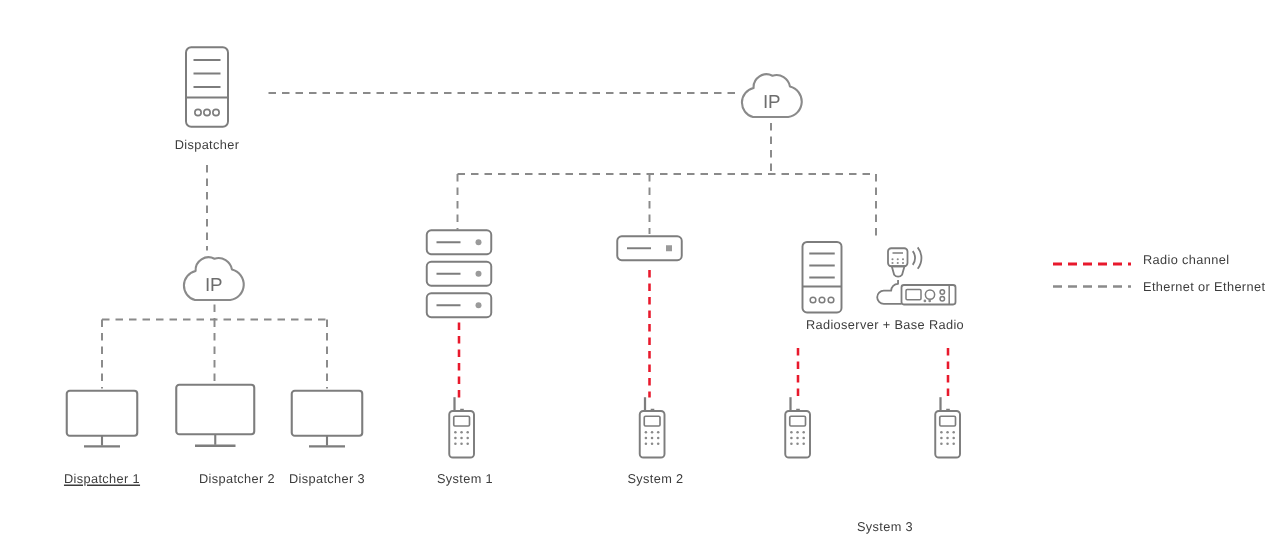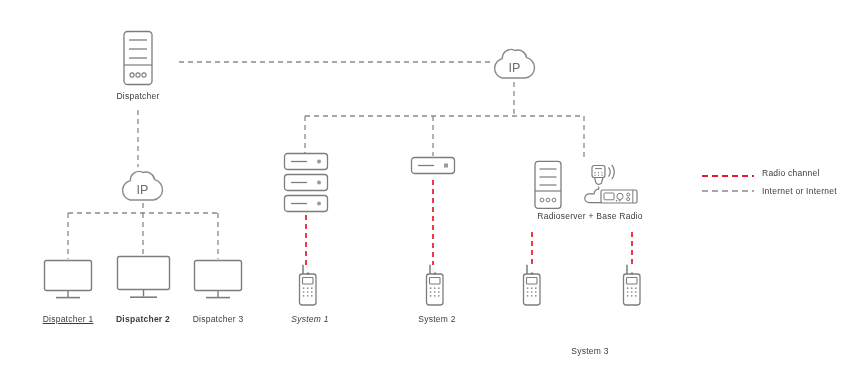--- a/index.html
+++ b/index.html
@@ -195,21 +195,21 @@
   </div>
   <div class="label" style="left:28px; top:314px; width:80px;text-decoration:underline;">Dispatcher 1</div>
 
   <div class="node" style="left:116px; top:255px;">
     <svg width="55" height="46" viewBox="0 0 55 46">
       <rect x="1.5" y="1.5" width="52" height="33" rx="2" ry="2" fill="none" stroke="#7d7d7d" stroke-width="1.4"></rect>
       <line x1="27.5" y1="34.5" x2="27.5" y2="41.5" stroke="#7d7d7d" stroke-width="1.4"></line>
       <line x1="14" y1="42.2" x2="41" y2="42.2" stroke="#7d7d7d" stroke-width="1.6"></line>
     </svg>
   </div>
-  <div class="label" style="left:103px; top:314px; width:80px;font-weight:bold;">Dispatcher 2</div>
+  <div class="label" style="left:118px; top:314px; width:80px;">Dispatcher 2</div>
 
   <div class="node" style="left:193px; top:259px;">
     <svg width="50" height="42" viewBox="0 0 50 42">
       <rect x="1.5" y="1.5" width="47" height="30" rx="2" ry="2" fill="none" stroke="#7d7d7d" stroke-width="1.4"></rect>
       <line x1="25" y1="31.5" x2="25" y2="38" stroke="#7d7d7d" stroke-width="1.4"></line>
       <line x1="13" y1="38.6" x2="37" y2="38.6" stroke="#7d7d7d" stroke-width="1.6"></line>
     </svg>
   </div>
   <div class="label" style="left:178px; top:314px; width:80px;">Dispatcher 3</div>
 
@@ -227,21 +227,21 @@
           <circle cx="17.8" cy="24.2" r="0.85"></circle>
         <circle cx="9.6" cy="28" r="0.85"></circle>
           <circle cx="13.7" cy="28" r="0.85"></circle>
           <circle cx="17.8" cy="28" r="0.85"></circle>
         <circle cx="9.6" cy="31.8" r="0.85"></circle>
           <circle cx="13.7" cy="31.8" r="0.85"></circle>
           <circle cx="17.8" cy="31.8" r="0.85"></circle>
       </g>
     </svg>
   </div>
-  <div class="label" style="left:270px; top:314px; width:80px;font-style:italic;">System 1</div>
+  <div class="label" style="left:270px; top:314px; width:80px;">System 1</div>
 
   <div class="node" style="left:421px; top:264px;">
     <svg width="28" height="46" viewBox="0 0 28 46">
       <g fill="none" stroke="#7d7d7d" stroke-width="1.2">
         <line x1="9" y1="0.8" x2="9" y2="10" stroke-width="1.5"></line>
         <path d="M14 8.5 L14 10.5" stroke-width="2.4"></path>
         <rect x="5.5" y="10" width="16.5" height="31" rx="2.4" ry="2.4" stroke-width="1.3"></rect>
         <rect x="8.5" y="13.5" width="10.5" height="6.5" rx="0.8" ry="0.8" stroke-width="1.1"></rect>
       </g>
       <g fill="#8a8a8a">
@@ -306,16 +306,16 @@
 
   <div>
     <svg class="node" style="left:702px; top:173px;" width="52" height="6" viewBox="0 0 52 6">
       <line x1="0" y1="3" x2="52" y2="3" stroke="#e8192c" stroke-width="2" stroke-dasharray="6,4"></line>
     </svg>
     <div class="legend-label" style="left:762px; top:168px;">Radio channel</div>
 
     <svg class="node" style="left:702px; top:188px;" width="52" height="6" viewBox="0 0 52 6">
       <line x1="0" y1="3" x2="52" y2="3" stroke="#8a8a8a" stroke-width="1.6" stroke-dasharray="6,4"></line>
     </svg>
-    <div class="legend-label" style="left:762px; top:186px;">Internet or Internet</div>
+    <div class="legend-label" style="left:762px; top:186px;">Ethernet or Ethernet</div>
   </div>
 
 </div>
 
 </body></html>

